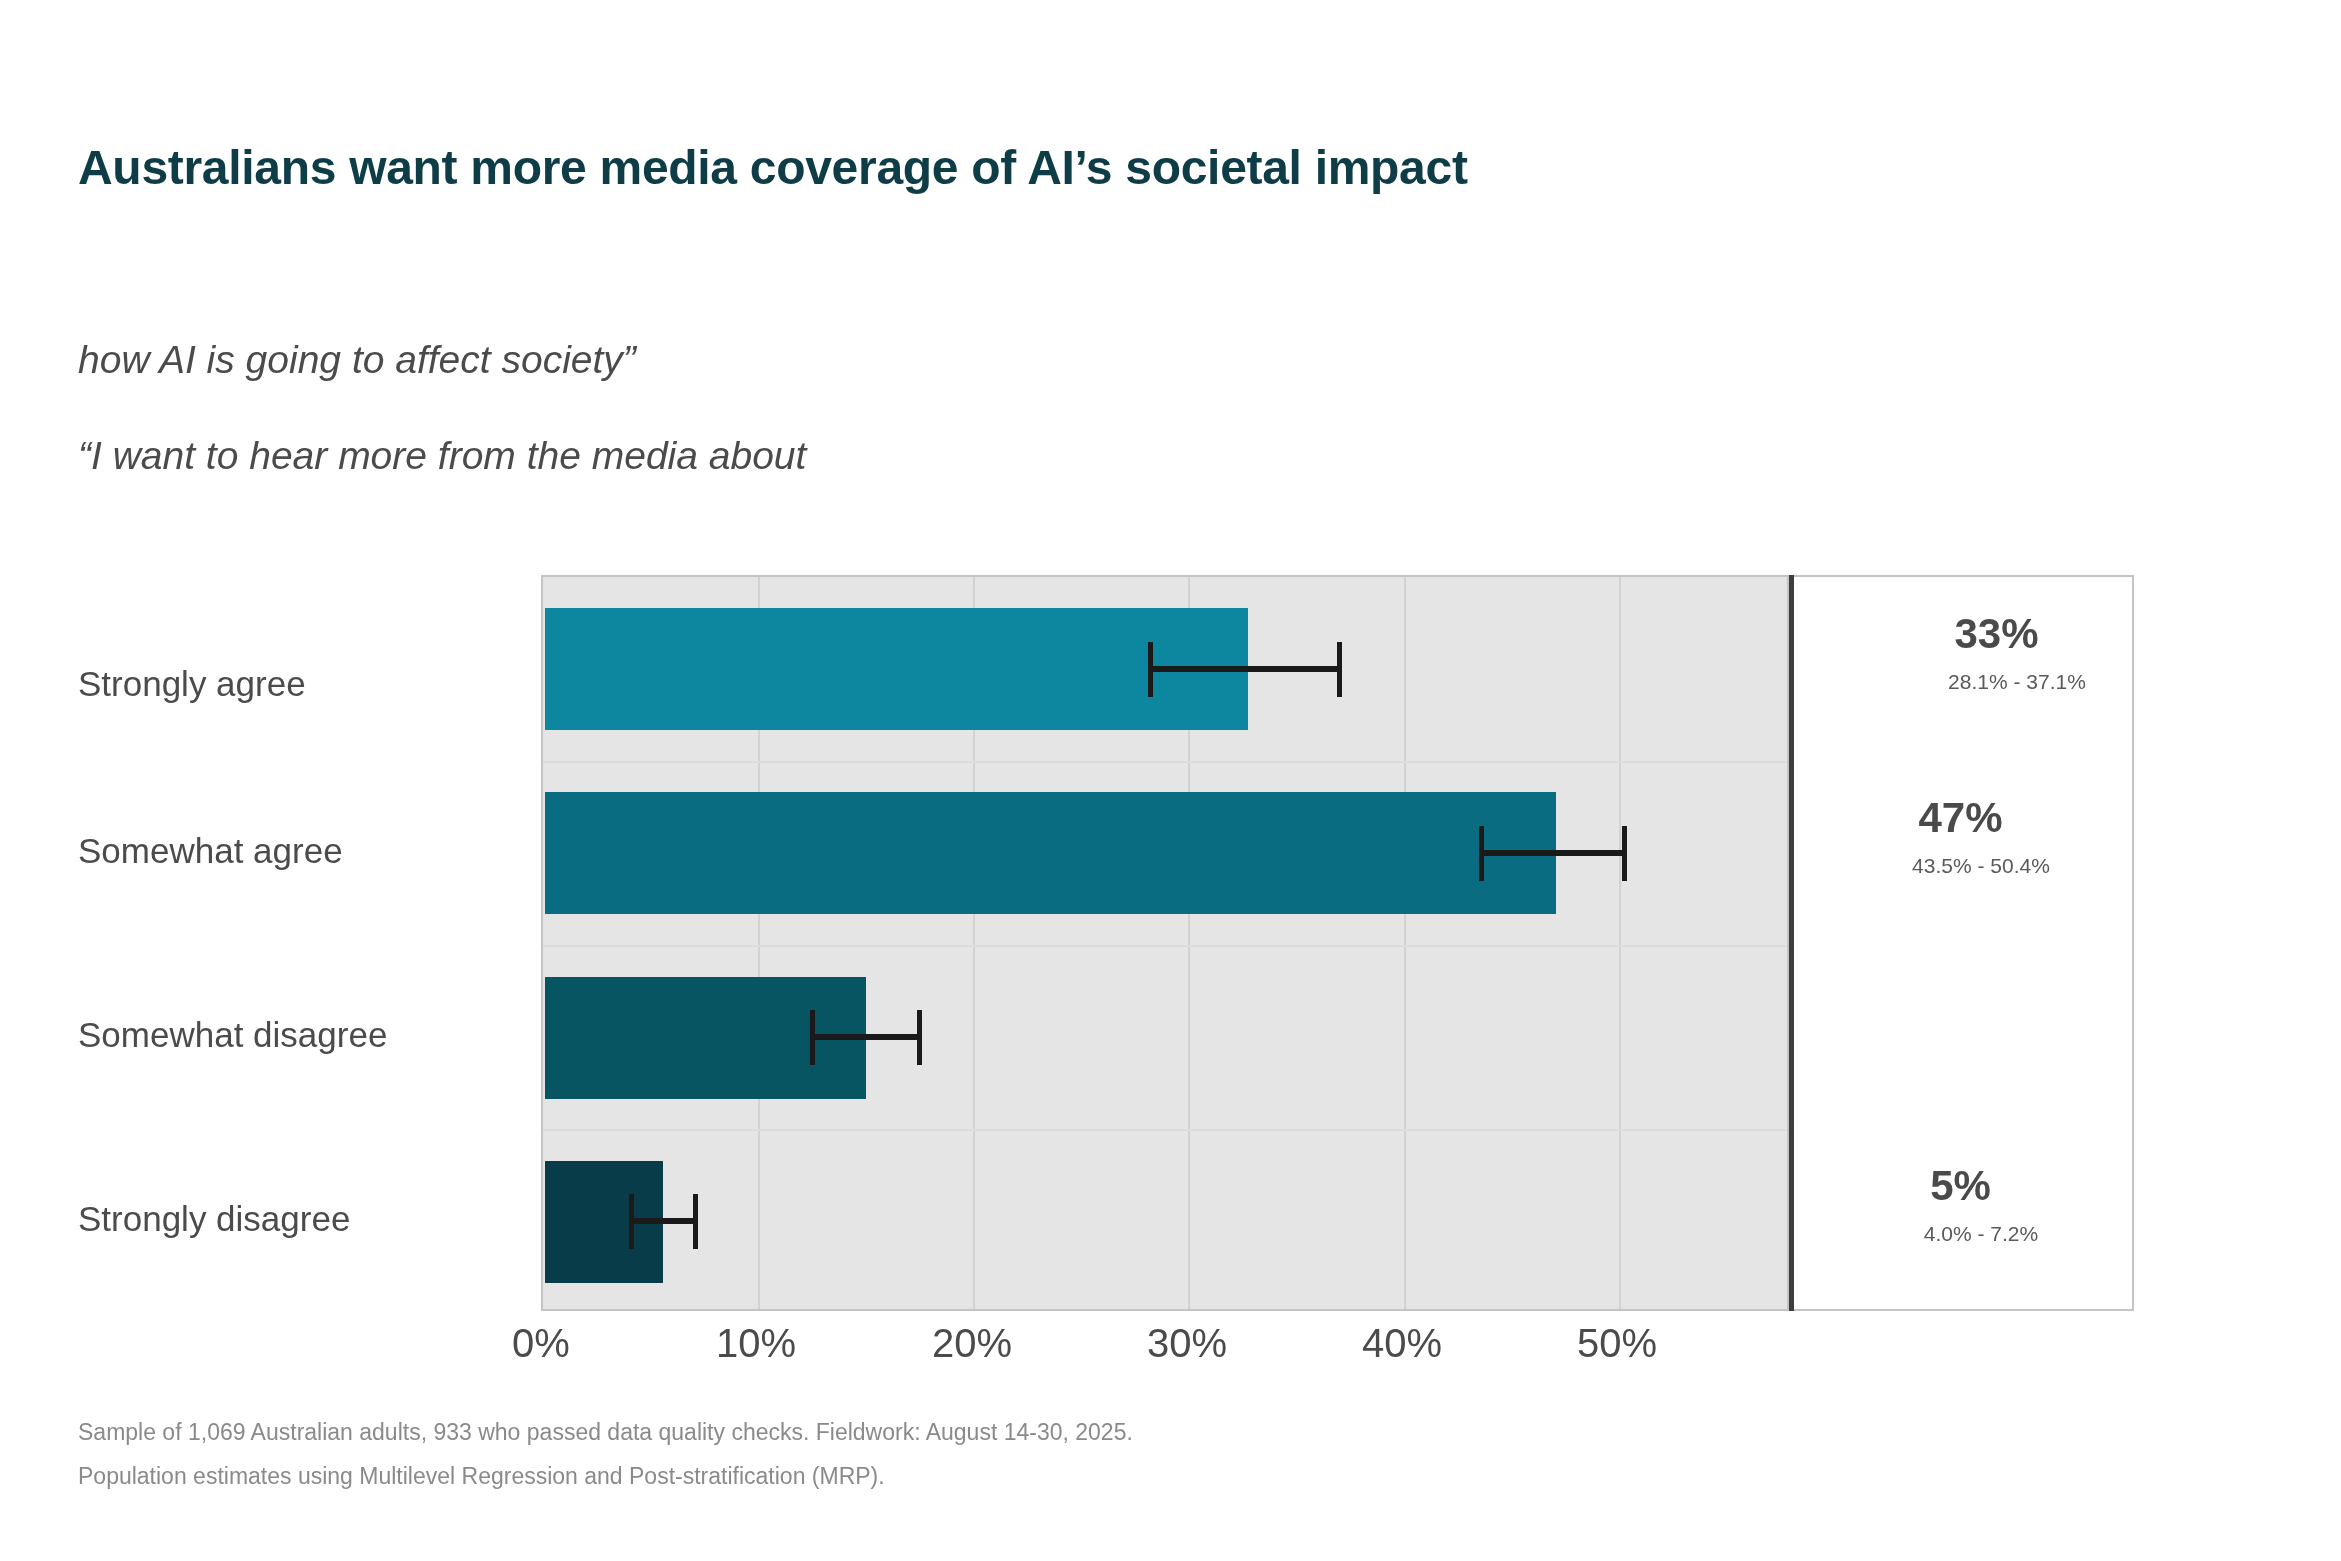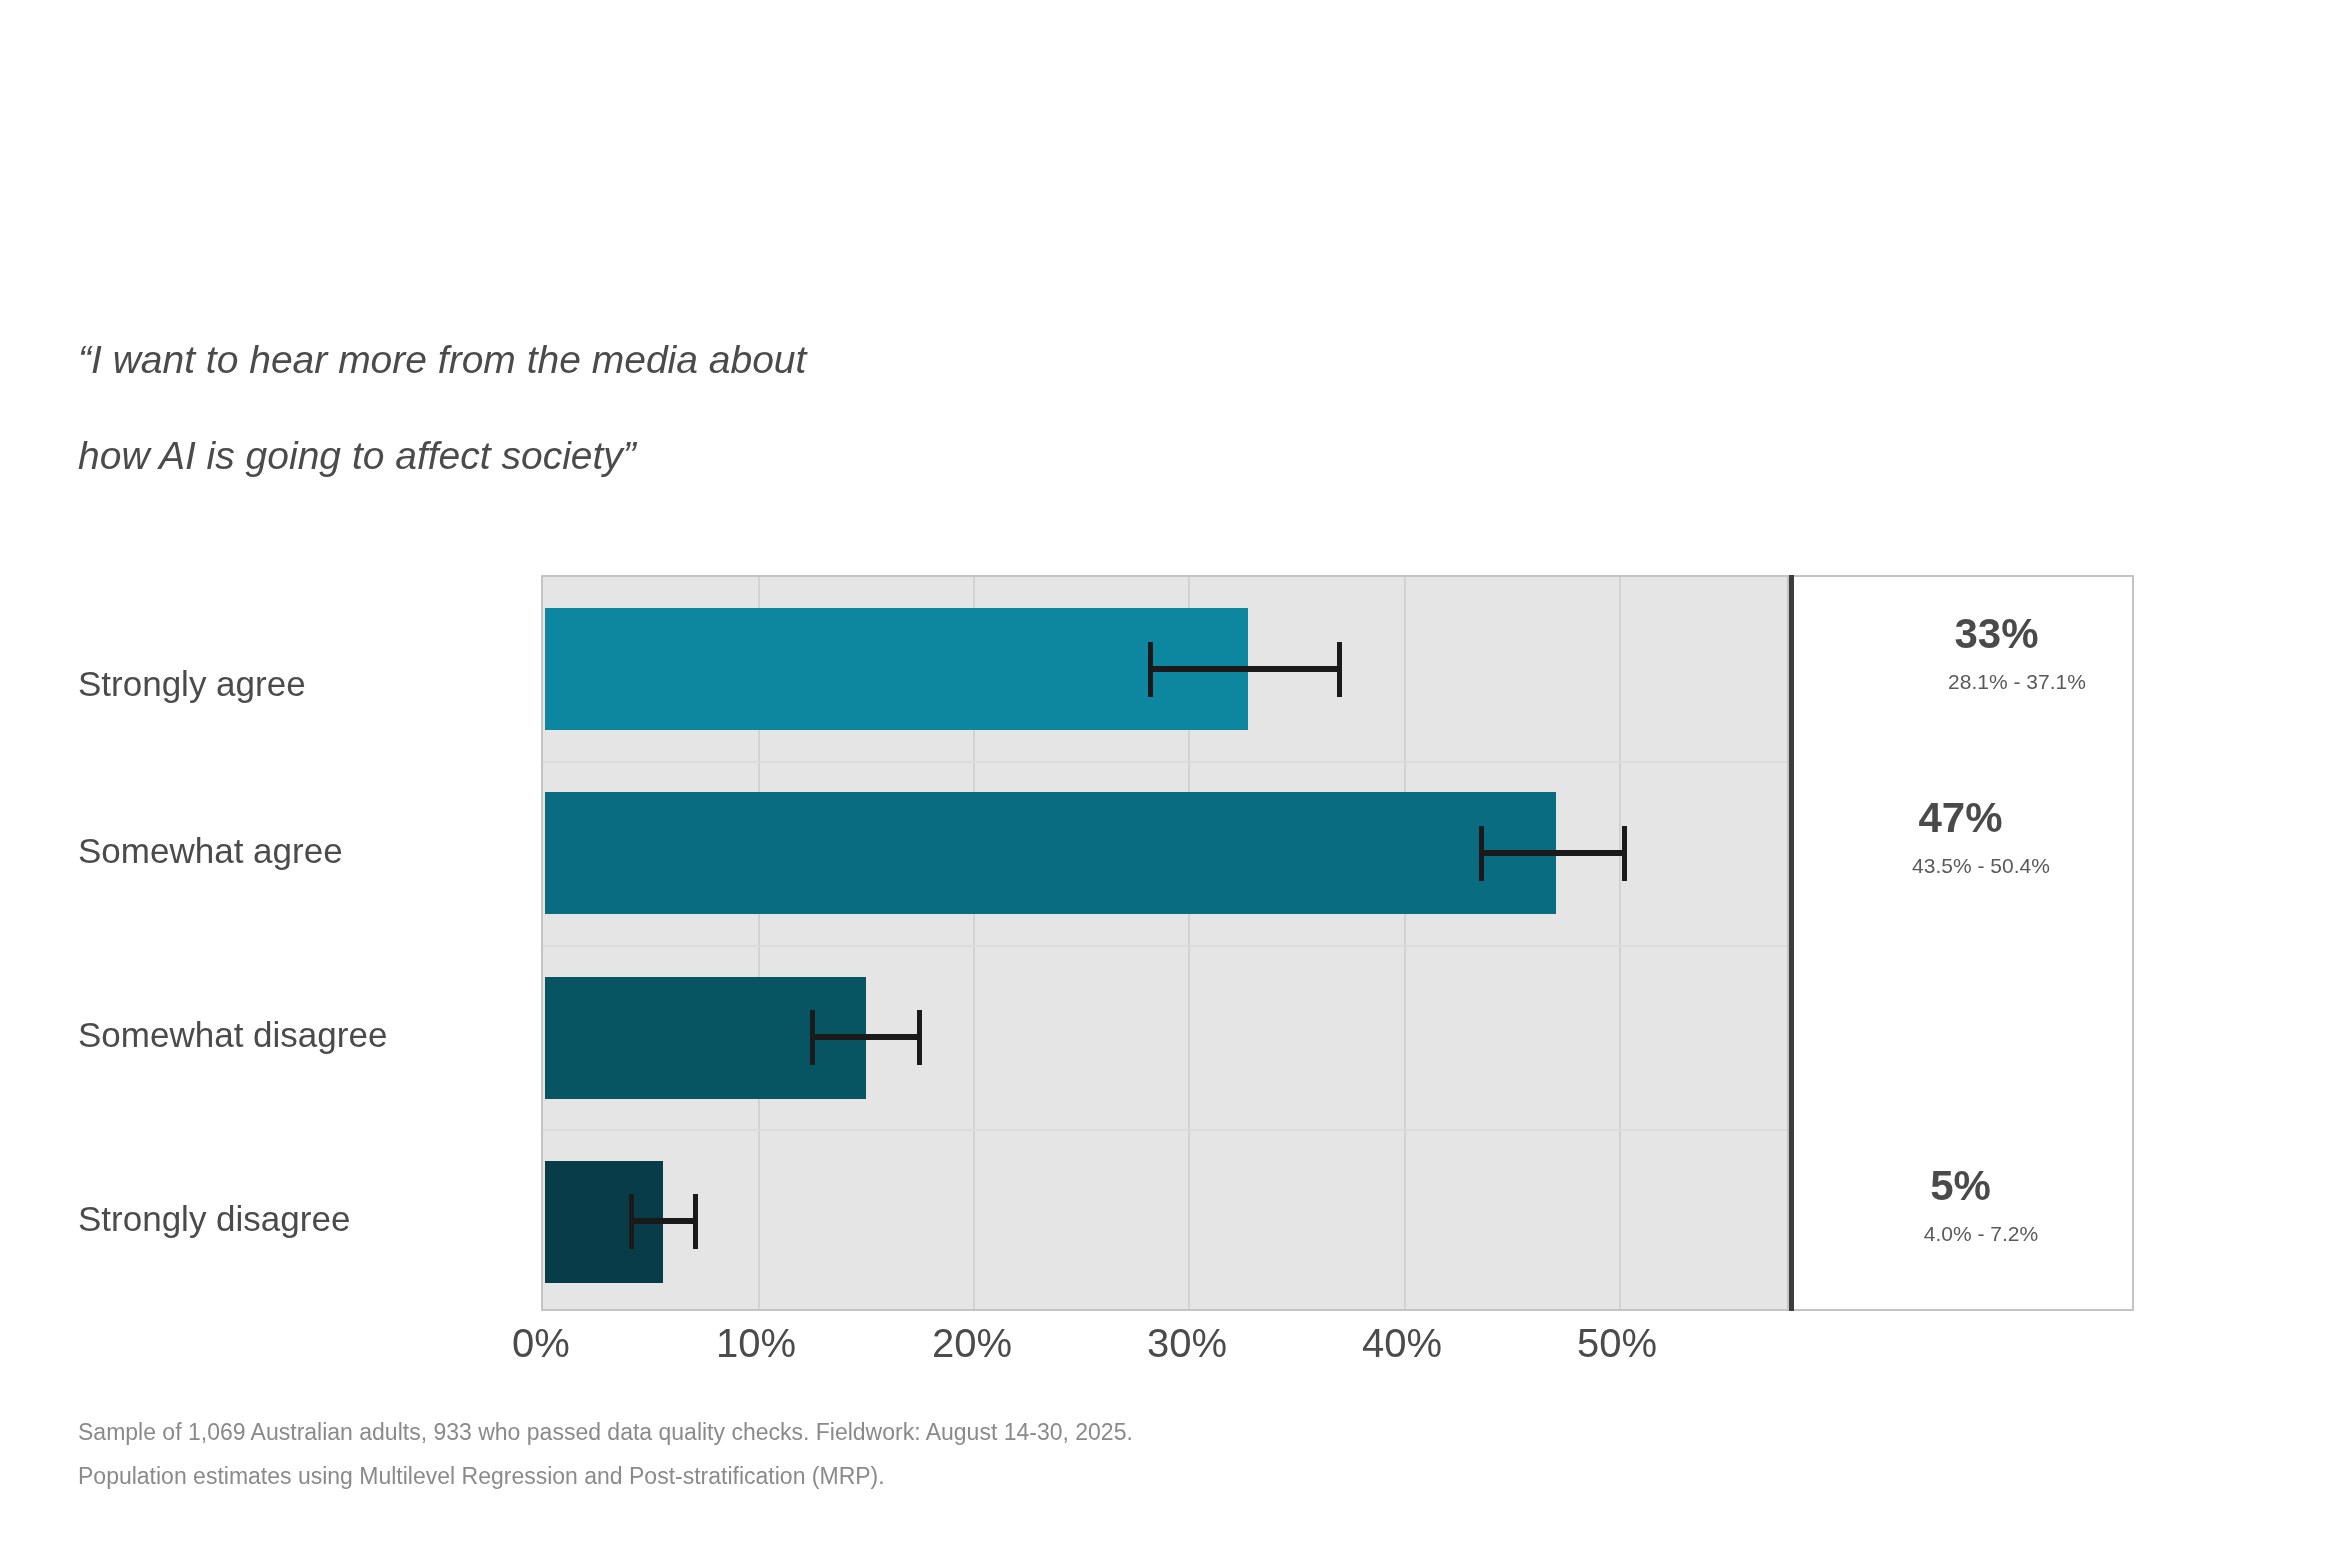--- a/index.html
+++ b/index.html
@@ -181,24 +181,25 @@
     color: #8a8a8a;
     line-height: 44px;
   }
   .footer-line { display: block; white-space: nowrap; }
 </style>
 </head>
 <body>
 
 <div class="page">
 
+  <div class="title">Australians want more media coverage of AI’s societal impact</div>
 
   <div class="subtitle">
+    <span class="subtitle-line">how AI is going to affect society”</span>
     <span class="subtitle-line">“I want to hear more from the media about</span>
-    <span class="subtitle-line">how AI is going to affect society”</span>
   </div>
 
   <div class="chart-wrap">
     <div class="panel" id="plot-panel">
         <div class="gridline" style="left: 215px;"></div>
         <div class="gridline" style="left: 430px;"></div>
         <div class="gridline" style="left: 645px;"></div>
         <div class="gridline" style="left: 861px;"></div>
         <div class="gridline" style="left: 1076px;"></div>
         <div class="bar" style="top: 31px; height: 122px; width: 703px; background: rgb(13, 134, 160);"></div>

